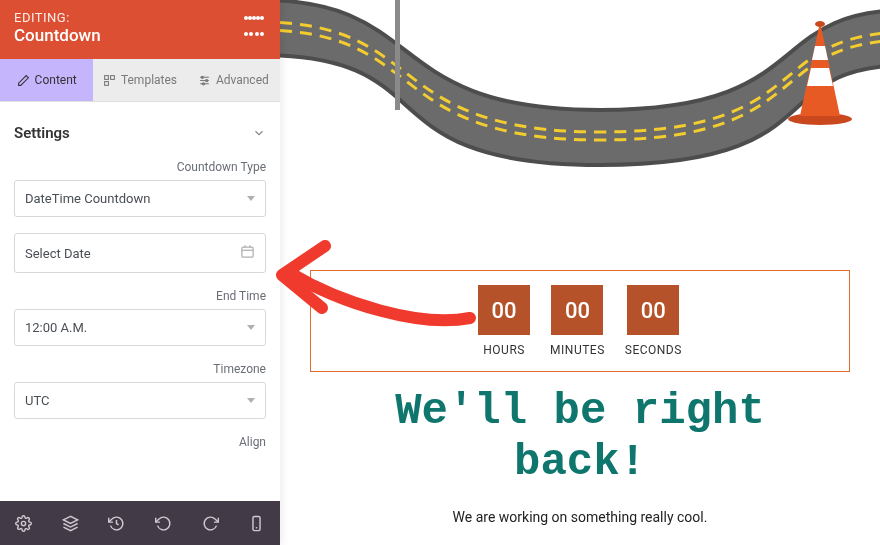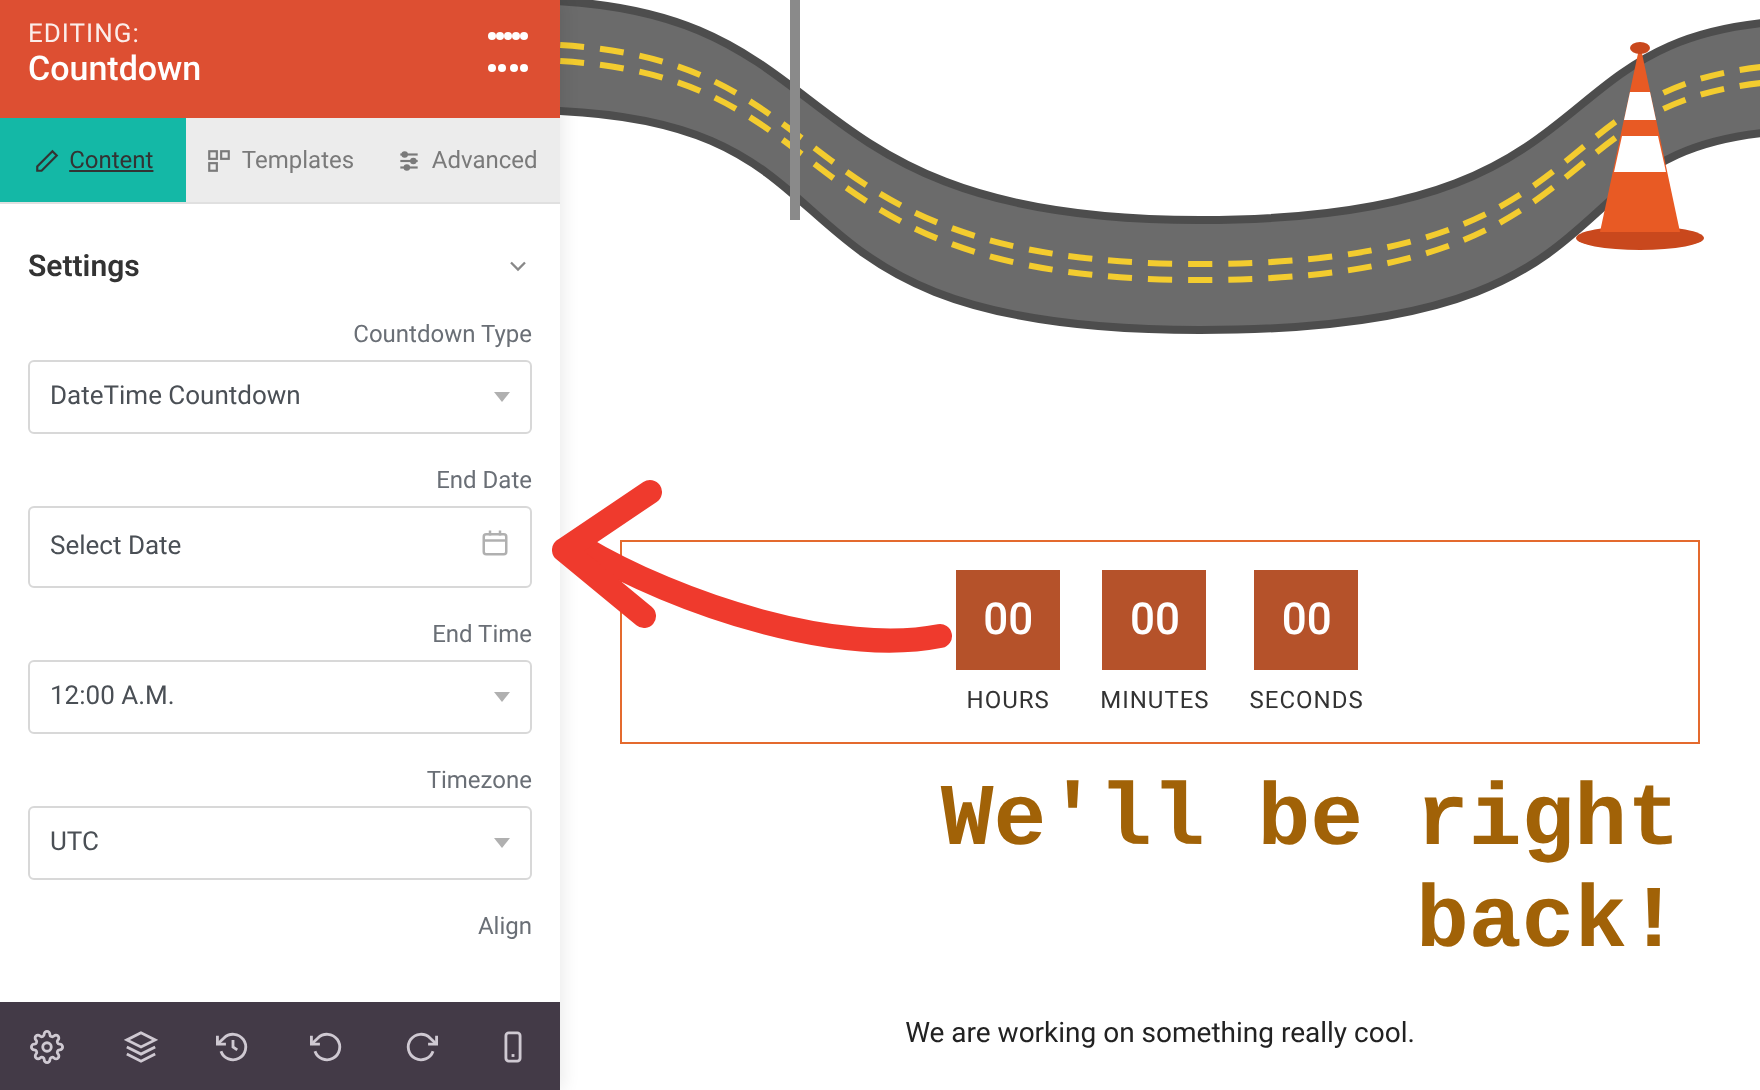--- a/index.html
+++ b/index.html
@@ -10,21 +10,21 @@
   .sidebar { width: 280px; height: 100%; background: #fff; box-shadow: 2px 0 8px rgba(0,0,0,0.08); display: flex; flex-direction: column; position: relative; z-index: 5;}
   .sb-header { background: #dd4f32; color: #fff; padding: 10px 14px 14px 14px; display: flex; align-items: flex-start; justify-content: space-between; }
   .sb-header .txt { display: flex; flex-direction: column; gap: 0px; }
   .editing { font-size: 13px; letter-spacing: 0.5px; opacity: 0.9; }
   .widget-name { font-size: 17px; font-weight: 500; }
   .grid-icon { width: 24px; height: 24px; display: flex; flex-wrap: wrap; align-content: space-between; justify-content: space-between; padding:2px; margin-top:4px;}
   .grid-icon span { width: 4px; height: 4px; background: #fff; border-radius: 50%; }
 
   .tabs { display: flex; background: #ececec; border-bottom: 1px solid #e0e0e0;}
   .tab { flex:1; padding: 14px 8px; font-size: 12px; color: #7a7a7a; display:flex; align-items:center; justify-content:center; gap:5px; cursor:pointer; }
-  .tab.active { background: #14b8a6; color: #333; text-decoration: underline; }
+  .tab.active { background: #c4b5fd; color: #333; }
   .tab svg { width: 13px; height: 13px; }
 
   .panel { padding: 14px; overflow-y: auto; flex:1; color:#555b62;}
   .section-head { display:flex; justify-content:space-between; align-items:center; padding: 8px 0 18px 0; }
   .section-head h3 { font-size: 15px; font-weight: 600; color:#333;}
   .field { margin-bottom: 16px; text-align: right; }
   .field-label { font-size: 12px; color: #6a6f76; margin-bottom: 6px; display:block;}
   .select, .input { width: 100%; border: 1px solid #d8d8d8; border-radius: 3px; background: #fff; padding: 10px 10px; font-size: 13px; color: #4a4f55; display:flex; align-items:center; justify-content:space-between; cursor:pointer;}
   .caret { width:0; height:0; border-left:4px solid transparent; border-right:4px solid transparent; border-top:5px solid #b0b0b0;}
   .cal-icon { color:#b0b0b0; }
@@ -40,21 +40,21 @@
   .road { position:absolute; inset:0; }
   .road svg { width:100%; height:100%; }
   .cone { position:absolute; left:540px; transform:translateX(-50%); bottom:44px; }
   .signboard { position:absolute; left:690px; transform:translateX(-50%); bottom:26px; }
 
   .countdown-box { border:1px solid #e46a2e; margin: 100px 30px 0 30px; padding: 14px 0 14px 0; display:flex; justify-content:center; gap:20px; }
   .cd-unit { text-align:center; }
   .cd-val { width:52px; height:50px; background:#b5522a; color:#fff; font-size:22px; font-weight:500; display:flex; align-items:center; justify-content:center; margin:0 auto;}
   .cd-lab { font-size:12px; color:#333; margin-top:8px; letter-spacing:0.5px;}
 
-  .headline { font-family: "Courier New", Courier, monospace; font-size:44px; font-weight:bold; text-align:right; margin: 14px 40px 0 40px; line-height:1.15; color:#a16207;}
+  .headline { font-family: "Courier New", Courier, monospace; font-size:44px; font-weight:bold; text-align:center; margin: 14px 40px 0 40px; line-height:1.15; color:#0f766e;}
   .subline { text-align:center; font-size:14px; color:#222; margin-top:22px; }
 
   .arrow { position:absolute; left:270px; top:228px; pointer-events:none; z-index:10;}
 </style>
 </head>
 <body>
 
 <div class="app">
 
   <aside class="sidebar">
@@ -114,21 +114,20 @@
 
       <div class="field">
         <label class="field-label">Countdown Type</label>
         <div class="select">
           <span>DateTime Countdown</span>
           <span class="caret"></span>
         </div>
       </div>
 
       <div class="field">
-        <label class="field-label">End Date</label>
         <div class="input">
           <span style="color:#4a4f55;">Select Date</span>
           <span class="cal-icon">
             <svg width="15" height="15" viewBox="0 0 24 24" fill="none" stroke="currentColor" stroke-width="2">
                 <rect x="3" y="5" width="18" height="16" rx="2"></rect>
                 <line x1="3" y1="10" x2="21" y2="10"></line>
                 <line x1="8" y1="2" x2="8" y2="6"></line>
                 <line x1="16" y1="2" x2="16" y2="6"></line>
               </svg>
           </span>

